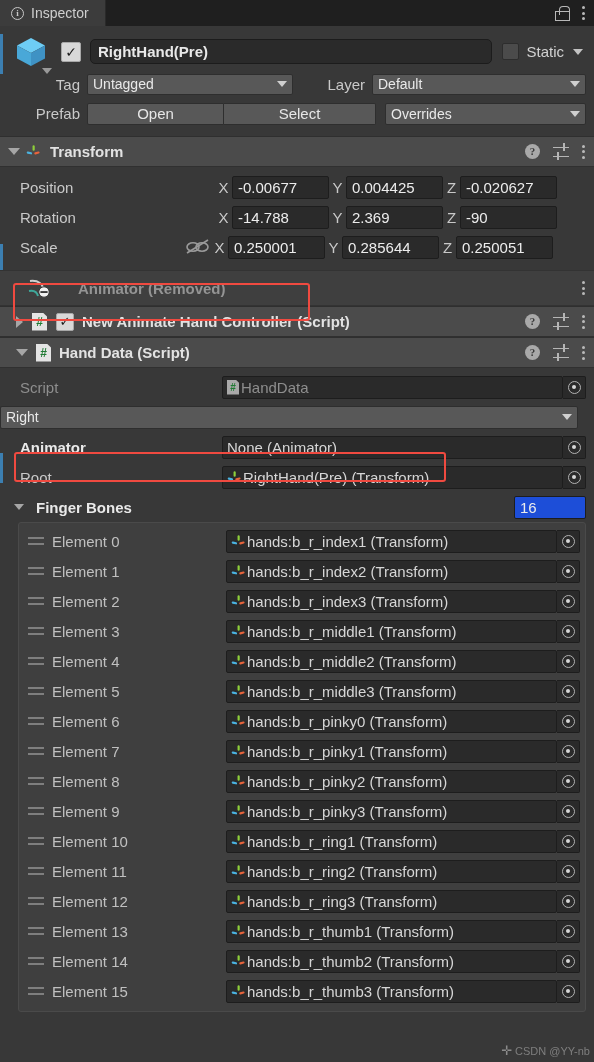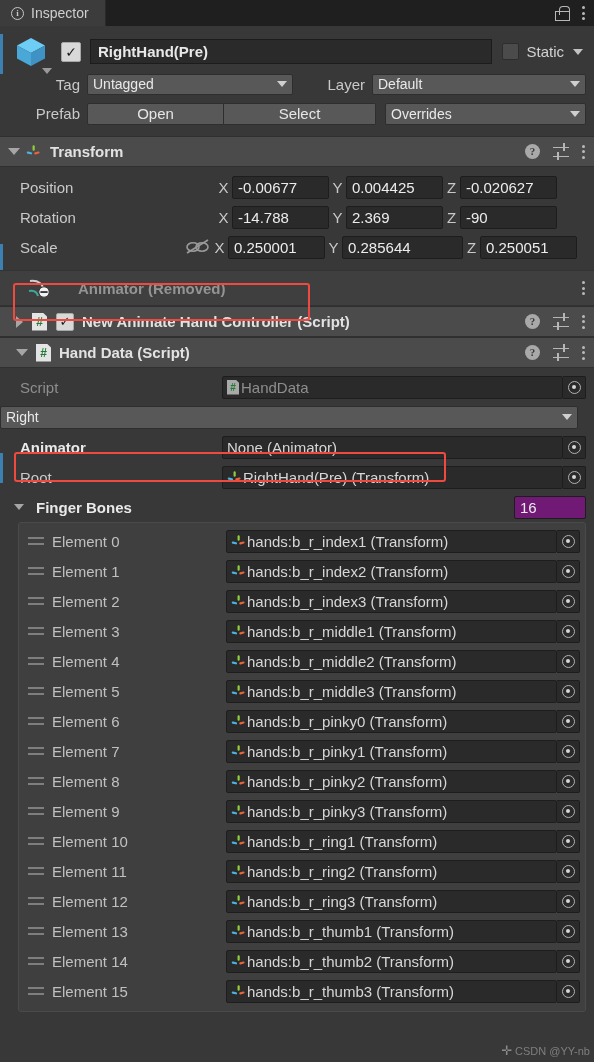--- a/index.html
+++ b/index.html
@@ -63,21 +63,21 @@
     width:0;height:0;border-left:5px solid transparent;border-right:5px solid transparent;
     border-top:6px solid #9a9a9a;
   }
   .chk{
     width:20px;height:20px;background:#2a2a2a;border:1px solid #202020;border-radius:2px;
     margin-left:13px; display:flex;align-items:center;justify-content:center;
     color:#e4e4e4; font-size:14px; line-height:1; flex:0 0 auto;
   }
   .chk.light{ background:#d8d8d8; color:#1b1b1b; border-color:#a8a8a8;}
   .namefield{
-    flex:1; height:25px; background:#2a2a2a; border:1px solid #1c1c1c; border-radius:0;
+    flex:1; height:25px; background:#2a2a2a; border:1px solid #1c1c1c; border-radius:5px;
     margin-left:9px; color:#e8e8e8; font-size:15px; font-weight:bold;
     display:flex;align-items:center; padding:0 7px;
   }
   .static-chk{
     width:17px;height:17px;background:#4b4b4b;border:1px solid #2d2d2d;border-radius:2px;
     margin-left:10px; flex:0 0 auto;
   }
   .static-lbl{ color:#d2d2d2; font-size:15px; margin-left:7px; }
   .caret-dn{
     width:0;height:0;border-left:5px solid transparent;border-right:5px solid transparent;
@@ -176,21 +176,21 @@
   }
   .erow{ display:flex; align-items:center; height:30px; }
   .drag{
     width:16px; flex:0 0 auto; margin-left:4px; margin-right:8px;
     display:flex;flex-direction:column;gap:4px;
   }
   .drag i{ height:1.6px;background:#7e7e7e;display:block;width:16px;}
   .ename{ color:#c0c0c0; font-size:15px; flex:0 0 auto; }
 
   .sizefield{
-    height:23px; width:72px; background:#701a75; border:1px solid #1d1d1d;border-radius:2px;
+    height:23px; width:72px; background:#1d4ed8; border:1px solid #1d1d1d;border-radius:2px;
     color:#ececec;font-size:15px; display:flex;align-items:center;padding:0 5px;
   }
 
   
   .redbox{
     position:absolute; border:2.5px solid #f04a40; border-radius:3px;
     pointer-events:none;
   }
 
   
@@ -311,21 +311,21 @@
   <div class="prow" style="height:30px">
     <span class="pname" style="width:185px">Scale</span>
     <svg width="26" height="18" viewBox="0 0 26 18">
       <ellipse cx="8" cy="9" rx="6" ry="4.2" fill="none" stroke="#9a9a9a" stroke-width="1.6"></ellipse>
       <ellipse cx="17" cy="9" rx="6" ry="4.2" fill="none" stroke="#9a9a9a" stroke-width="1.6"></ellipse>
       <line x1="2" y1="15" x2="23" y2="2" stroke="#9a9a9a" stroke-width="1.7"></line>
     </svg>
     <span class="axis">X</span>
     <span class="numfield" style="width:97px">0.250001</span>
     <span class="axis">Y</span>
-    <span class="numfield" style="width:121px">0.285644</span>
+    <span class="numfield" style="width:97px">0.285644</span>
     <span class="axis">Z</span>
     <span class="numfield" style="width:97px">0.250051</span>
   </div>
 
   <div class="comp-hdr" style="height:36px;background:#3f3f3f;margin-top:8px;border-top:1px solid #333;border-bottom:1px solid #333">
     <svg width="26" height="22" viewBox="0 0 26 22" style="margin-left:18px">
       <path d="M4 4 C12 3 18 7 17 14" fill="none" stroke="#cfcfcf" stroke-width="2"></path>
       <path d="M3 14 C8 13 11 15 12 19" fill="none" stroke="#3fa79a" stroke-width="2"></path>
       <circle cx="18" cy="15" r="5.2" fill="#f2f2f2" stroke="#3a3a3a" stroke-width="1"></circle>
       <rect x="14.4" y="14.1" width="7.2" height="1.9" fill="#3a3a3a"></rect>

